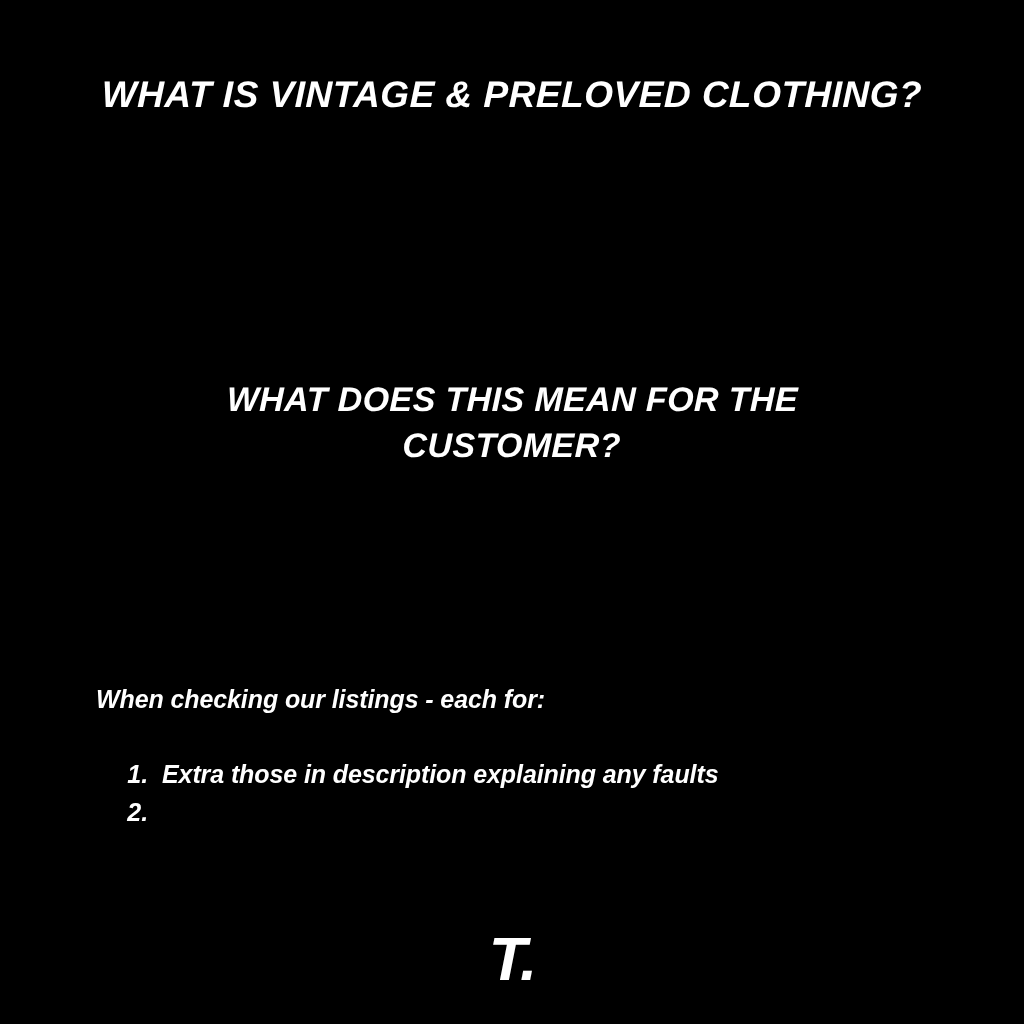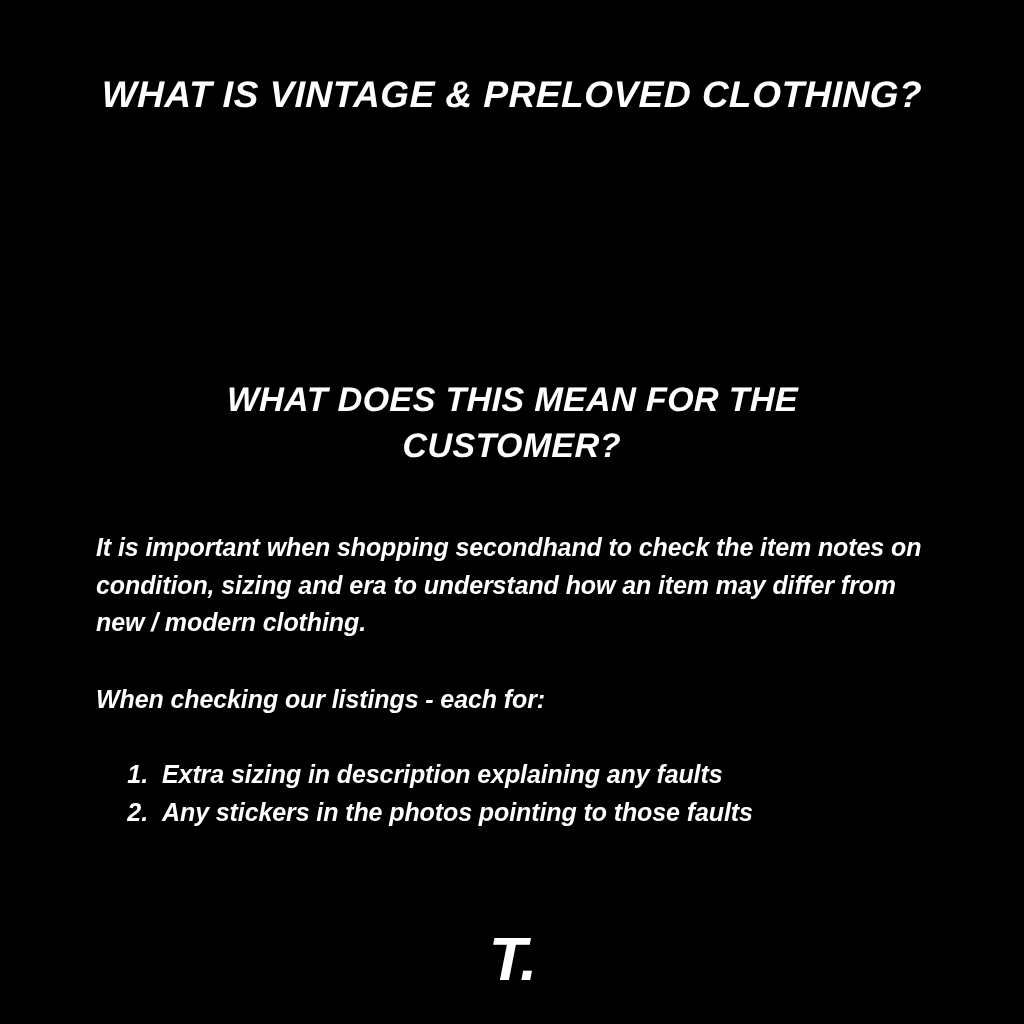--- a/index.html
+++ b/index.html
@@ -129,30 +129,28 @@
 </head>
 <body>
 
 <div class="page">
 
   <h1 class="heading-1">WHAT IS VINTAGE &amp; PRELOVED CLOTHING?</h1>
 
 
   <h2 class="heading-2">WHAT DOES THIS MEAN FOR THE CUSTOMER?</h2>
 
-  <p class="para-2">It is important when shopping secondhand to check the item notes on condition, sizing and era to understand how an item may differ from new / modern clothing.</p>
 
   <p class="para-3">When checking our listings - each for:</p>
 
   <ol class="list">
     <li class="list-item">
       <span class="list-num">1.</span>
-      <span class="list-text">Extra sizing in description explaining any faults</span>
+      <span class="list-text">Extra those in description explaining any faults</span>
     </li>
     <li class="list-item">
       <span class="list-num">2.</span>
-      <span class="list-text">Any stickers in the photos pointing to those faults</span>
     </li>
   </ol>
 
   <div class="logo">T.</div>
 
 </div>
 
 </body></html>

